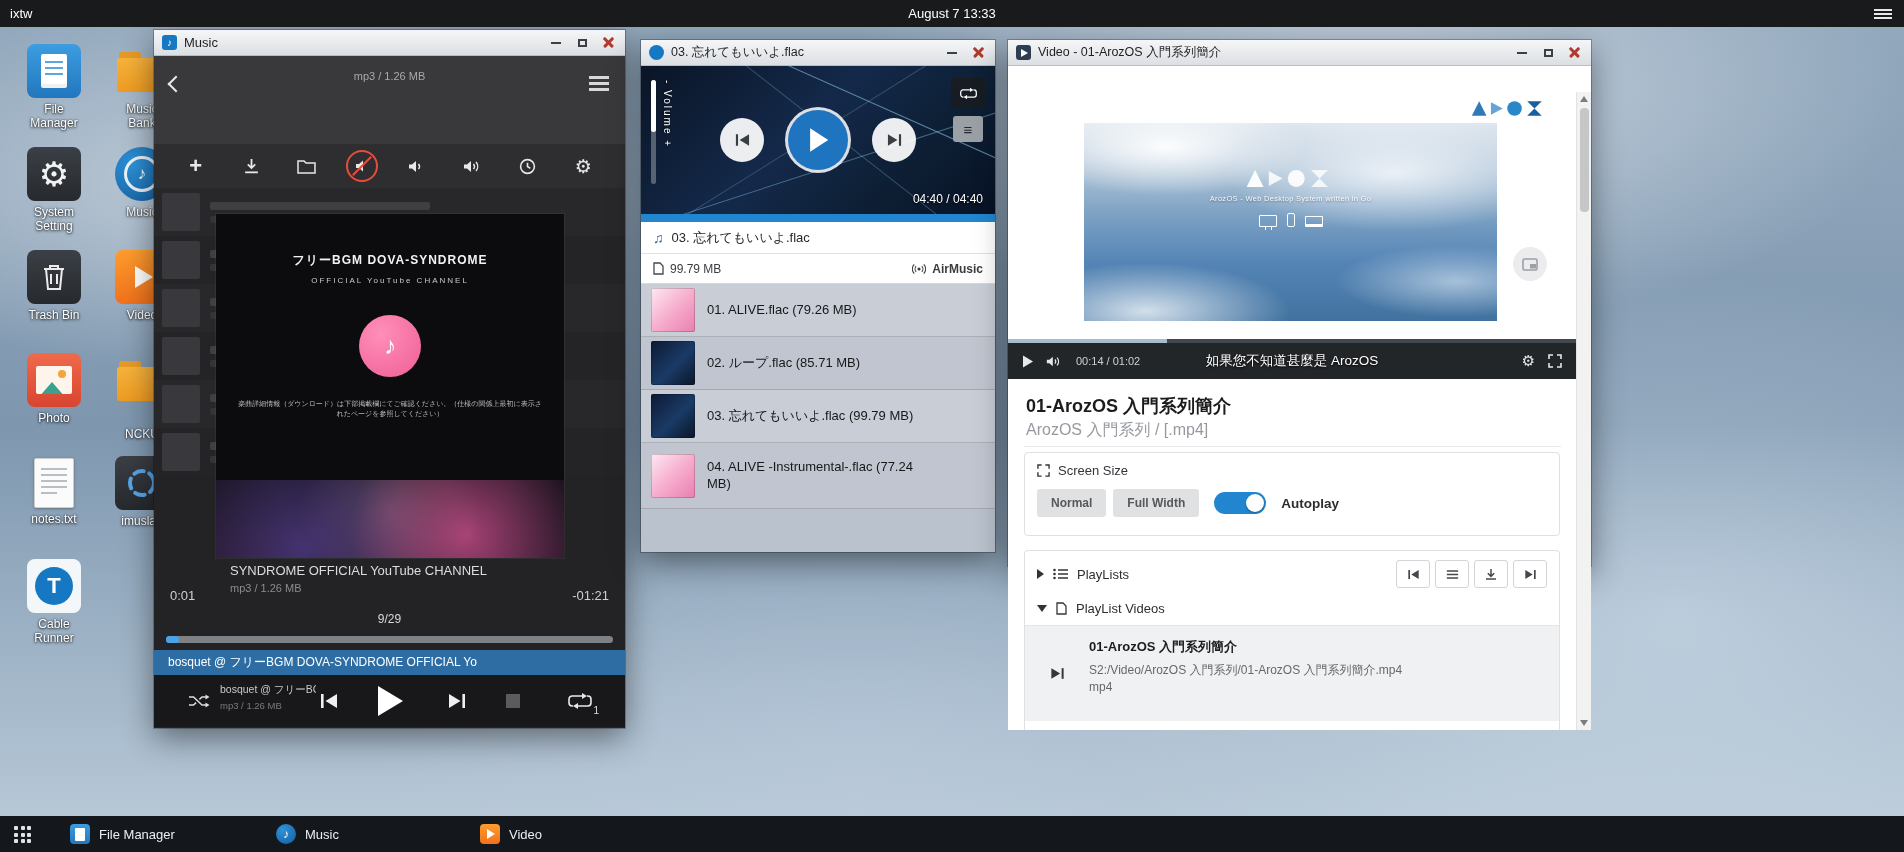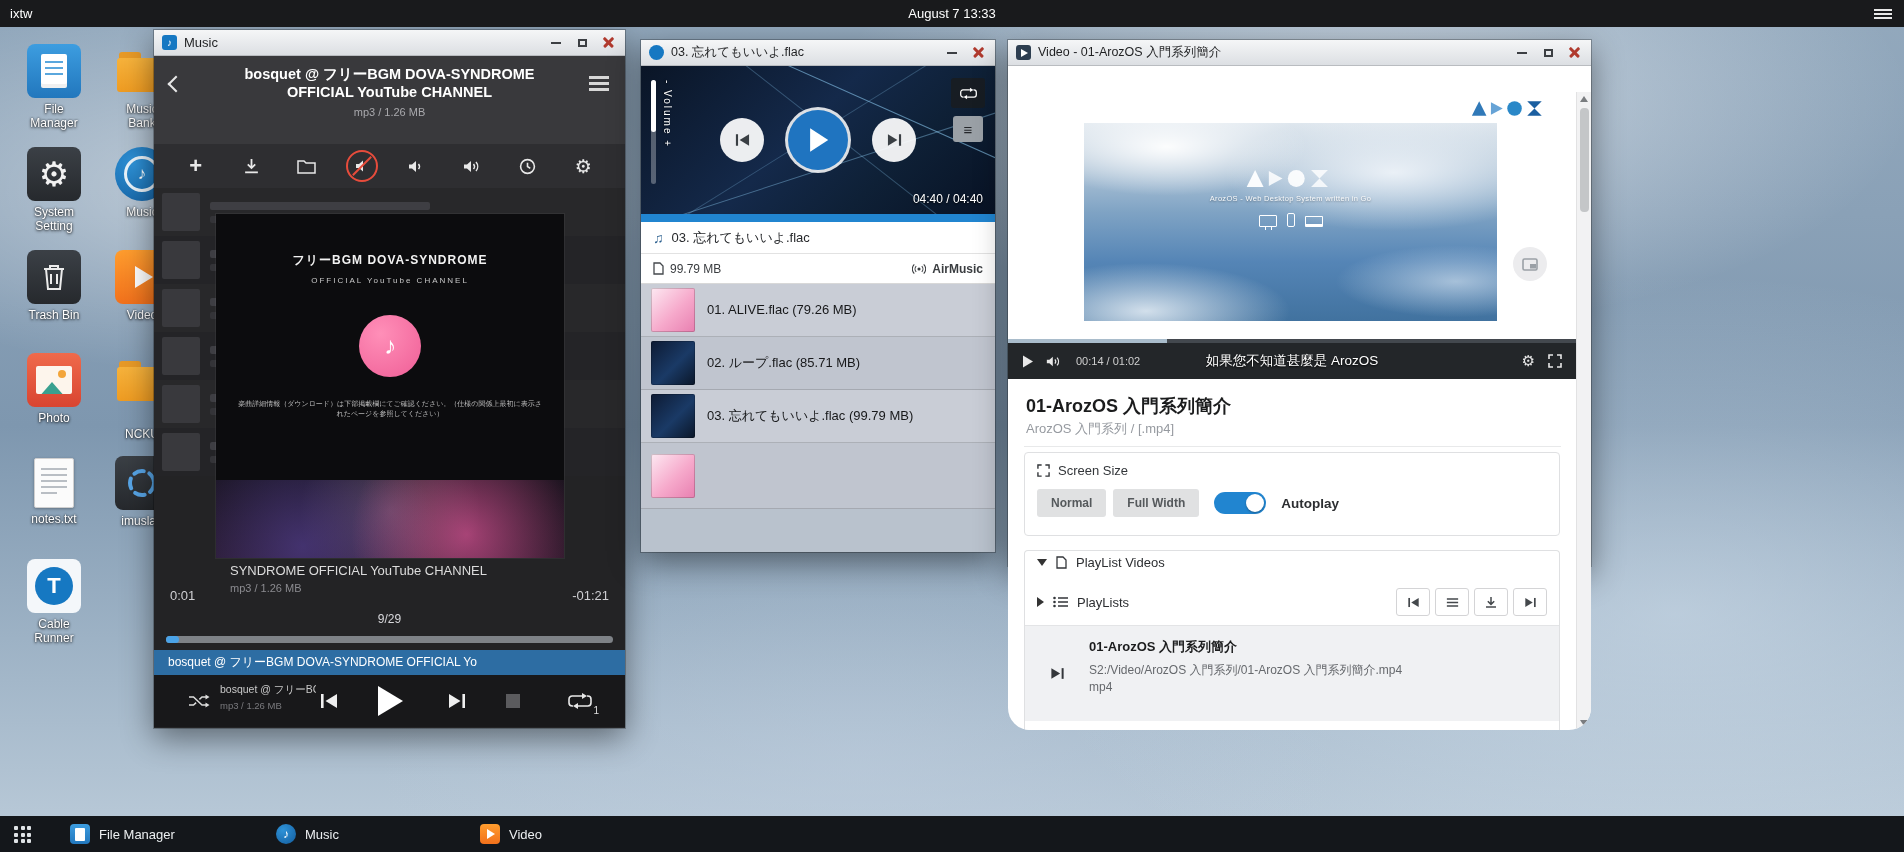--- a/index.html
+++ b/index.html
@@ -133,21 +133,21 @@
   .fz-list .row { display:flex; align-items:center; padding:0 10px; gap:12px; border-bottom:1px solid rgba(0,0,0,.14); cursor:pointer; }
   .fz-list .row .cover { width:44px; height:44px; border-radius:2px; flex:none; box-shadow:inset 0 0 0 1px rgba(0,0,0,.18); }
   .cover.pink { background:linear-gradient(135deg,#fde9f2 0%, #f6a9cb 55%, #e87fb0 100%); }
   .cover.darkblue { background:linear-gradient(135deg,#0d1a33 0%, #1a3a66 55%, #0a1628 100%); }
   .fz-list .row .rl { font-size:13px; color:#17181a; line-height:1.3; }
   .r53 { height:53px; } .r66 { height:66px; }
   .row-a { background:#c9cdd6; } .row-b { background:#c0c5cf; }
 
   
   .win-video { left:1008px; top:40px; width:583px; height:526px; z-index:7; }
-  .vz-body { position:relative; height:664px; background:#fff; overflow:hidden;border-radius:22px; }
+  .vz-body { position:relative; height:664px; background:#fff; overflow:hidden; }
   .vz-logo { position:absolute; top:34px; right:42px; }
   .vz-player { position:absolute; left:76px; top:57px; width:413px; height:198px; overflow:hidden;
     background:
       radial-gradient(ellipse 200px 70px at 20% 12%, rgba(255,255,255,.95), transparent 70%),
       radial-gradient(ellipse 260px 90px at 75% 25%, rgba(250,252,255,.8), transparent 65%),
       radial-gradient(ellipse 240px 80px at 15% 95%, rgba(235,242,248,.85), transparent 60%),
       radial-gradient(ellipse 200px 60px at 90% 80%, rgba(225,236,246,.6), transparent 60%),
       linear-gradient(180deg,#dfe7ee 0%, #b6c9da 20%, #7fa3c4 45%, #5585b6 70%, #41729f 100%); }
   .vz-center { position:absolute; left:0; right:0; top:46px; text-align:center; color:#fff; }
   .vz-brand { font-size:7.5px; color:rgba(255,255,255,.95); margin-top:6px; letter-spacing:.3px; text-shadow:0 1px 2px rgba(0,0,0,.35); }
@@ -158,21 +158,21 @@
   .dev-lap { width:18px; height:11px; border:1.5px solid #fff; border-bottom-width:3px; border-radius:1px; }
   .vz-pip { position:absolute; left:505px; top:181px; width:34px; height:34px; border-radius:50%; background:#ececee; display:flex; align-items:center; justify-content:center; cursor:pointer; }
   .vz-prog { position:absolute; left:0; right:15px; top:273px; height:4px; background:#43484e; cursor:pointer; }
   .vz-prog .fill { width:28%; height:100%; background:#a9bccb; }
   .vz-ctrls { position:absolute; left:0; right:15px; top:277px; height:36px; background:rgba(18,21,25,.93);
     display:flex; align-items:center; gap:13px; padding:0 14px; color:#e6e6e6; }
   .vz-time { font-size:11px; color:#cfcfcf; }
   .vz-sub { position:absolute; left:50%; transform:translateX(-50%); font-size:13.5px; color:#fff; white-space:nowrap; text-shadow:0 1px 2px #000; }
   .vz-gear { margin-left:auto; font-size:15px; cursor:pointer; }
   .vz-title { position:absolute; left:18px; top:328px; font-size:18px; font-weight:bold; color:#1b1c1d; }
-  .vz-meta { position:absolute; left:18px; top:354px; font-size:13px; color:#969aa0; }
+  .vz-meta { position:absolute; left:18px; top:354px; font-size:16px; color:#969aa0; }
   .vz-hr { position:absolute; left:16px; right:30px; top:380px; height:1px; background:#e8e9ea; }
   .vz-box1 { position:absolute; left:16px; top:386px; width:536px; height:84px; border:1px solid #dfe0e2; border-radius:4px; background:#fff; padding:10px 12px; }
   .ss-label { display:flex; align-items:center; gap:8px; font-size:13px; color:#33363a; }
   .ss-row { margin-top:11px; display:flex; align-items:center; gap:7px; }
   .ui-btn { background:#e0e1e2; color:#55595c; font-size:12px; font-weight:bold; padding:7px 14px; border:none; border-radius:3px; cursor:pointer; font-family:inherit; }
   .toggle { width:52px; height:22px; border-radius:11px; background:#2185d0; position:relative; margin-left:8px; cursor:pointer; }
   .toggle .knob { position:absolute; right:2px; top:2px; width:18px; height:18px; border-radius:50%; background:#fff; box-shadow:0 1px 2px rgba(0,0,0,.3); }
   .auto-label { font-size:13.5px; color:#2c2e31; margin-left:8px; font-weight:bold; }
   .vz-box2 { position:absolute; left:16px; top:484px; width:536px; bottom:0; border:1px solid #dfe0e2; border-bottom:none; border-radius:4px 4px 0 0; background:#fff; overflow:hidden; }
   .pl-row { display:flex; align-items:center; gap:9px; padding:9px 12px; font-size:13px; color:#2c2e31; }
@@ -320,21 +320,20 @@
           </span>
         <span class="wb wb-close">
             <i></i>
             <b></b>
           </span>
       </span>
     </div>
 
     <div class="mz-header">
       <div class="mz-back"></div>
-      <div class="mz-title">bosquet @ フリーBGM DOVA-SYNDROME OFFICIAL YouTube CHANNEL</div>
       <div class="mz-meta">mp3 / 1.26 MB</div>
       <div class="mz-menu"></div>
     </div>
 
     <div class="mz-toolbar">
       <span class="ti ti-plus">
           <span>+</span>
         </span>
       <span class="ti">
         <svg width="17" height="17" viewBox="0 0 16 16">
@@ -580,20 +579,21 @@
       <div class="row r53 row-b">
         <div class="cover darkblue"></div>
         <div class="rl">02. ループ.flac (85.71 MB)</div>
       </div>
       <div class="row r53 row-a">
         <div class="cover darkblue"></div>
         <div class="rl">03. 忘れてもいいよ.flac (99.79 MB)</div>
       </div>
       <div class="row r66 row-b">
         <div class="cover pink"></div>
+        <div class="rl" style="width:230px">04. ALIVE -Instrumental-.flac (77.24 MB)</div>
       </div>
     </div>
   </div>
 
   <div class="window win-video">
     <div class="titlebar">
       <span class="tb-ico" style="background:#2d3e50">
         <svg width="8" height="8" viewBox="0 0 8 8">
             <path d="M1 0l7 4-7 4z" fill="#fff"></path>
           </svg>
@@ -682,27 +682,20 @@
           <button class="ui-btn">Normal</button>
           <button class="ui-btn">Full Width</button>
           <span class="toggle">
               <span class="knob"></span>
             </span>
           <span class="auto-label">Autoplay</span>
         </div>
       </div>
 
       <div class="vz-box2">
-        <div class="pl-row" style="padding-top:4px">
-          <span class="caret-d"></span>
-          <svg width="11" height="13" viewBox="0 0 11 13">
-              <path d="M1 1h6l3 3v8H1z" fill="none" stroke="#33363a" stroke-width="1.3"></path>
-            </svg>
-          <span>PlayList Videos</span>
-        </div>
         <div class="pl-row">
           <span class="caret-r"></span>
           <svg width="15" height="12" viewBox="0 0 15 12">
               <circle cx="1.5" cy="2" r="1.3" fill="#33363a"></circle>
               <circle cx="1.5" cy="6" r="1.3" fill="#33363a"></circle>
               <circle cx="1.5" cy="10" r="1.3" fill="#33363a"></circle>
               <path d="M5 2h10M5 6h10M5 10h10" stroke="#33363a" stroke-width="1.5"></path>
             </svg>
           <span>PlayLists</span>
           <span class="pl-btns">
@@ -724,20 +717,27 @@
                 </svg>
             </span>
             <span class="pl-btn">
               <svg width="13" height="11" viewBox="0 0 18 17">
                   <rect x="14.4" y="1.5" width="2.6" height="14" fill="#44484c"></rect>
                   <path d="M1 1.5l11.5 7L1 15.5z" fill="#44484c"></path>
                 </svg>
             </span>
           </span>
         </div>
+        <div class="pl-row" style="padding-top:4px">
+          <span class="caret-d"></span>
+          <svg width="11" height="13" viewBox="0 0 11 13">
+              <path d="M1 1h6l3 3v8H1z" fill="none" stroke="#33363a" stroke-width="1.3"></path>
+            </svg>
+          <span>PlayList Videos</span>
+        </div>
         <div class="vid-item">
           <div class="icol">
             <svg width="15" height="13" viewBox="0 0 18 17">
                 <path d="M1 1.5l11.5 7L1 15.5z" fill="#33363a"></path>
                 <rect x="14.4" y="1.5" width="2.6" height="14" fill="#33363a"></rect>
               </svg>
           </div>
           <div class="cont">
             <div class="t">01-ArozOS 入門系列簡介</div>
             <div class="p">

